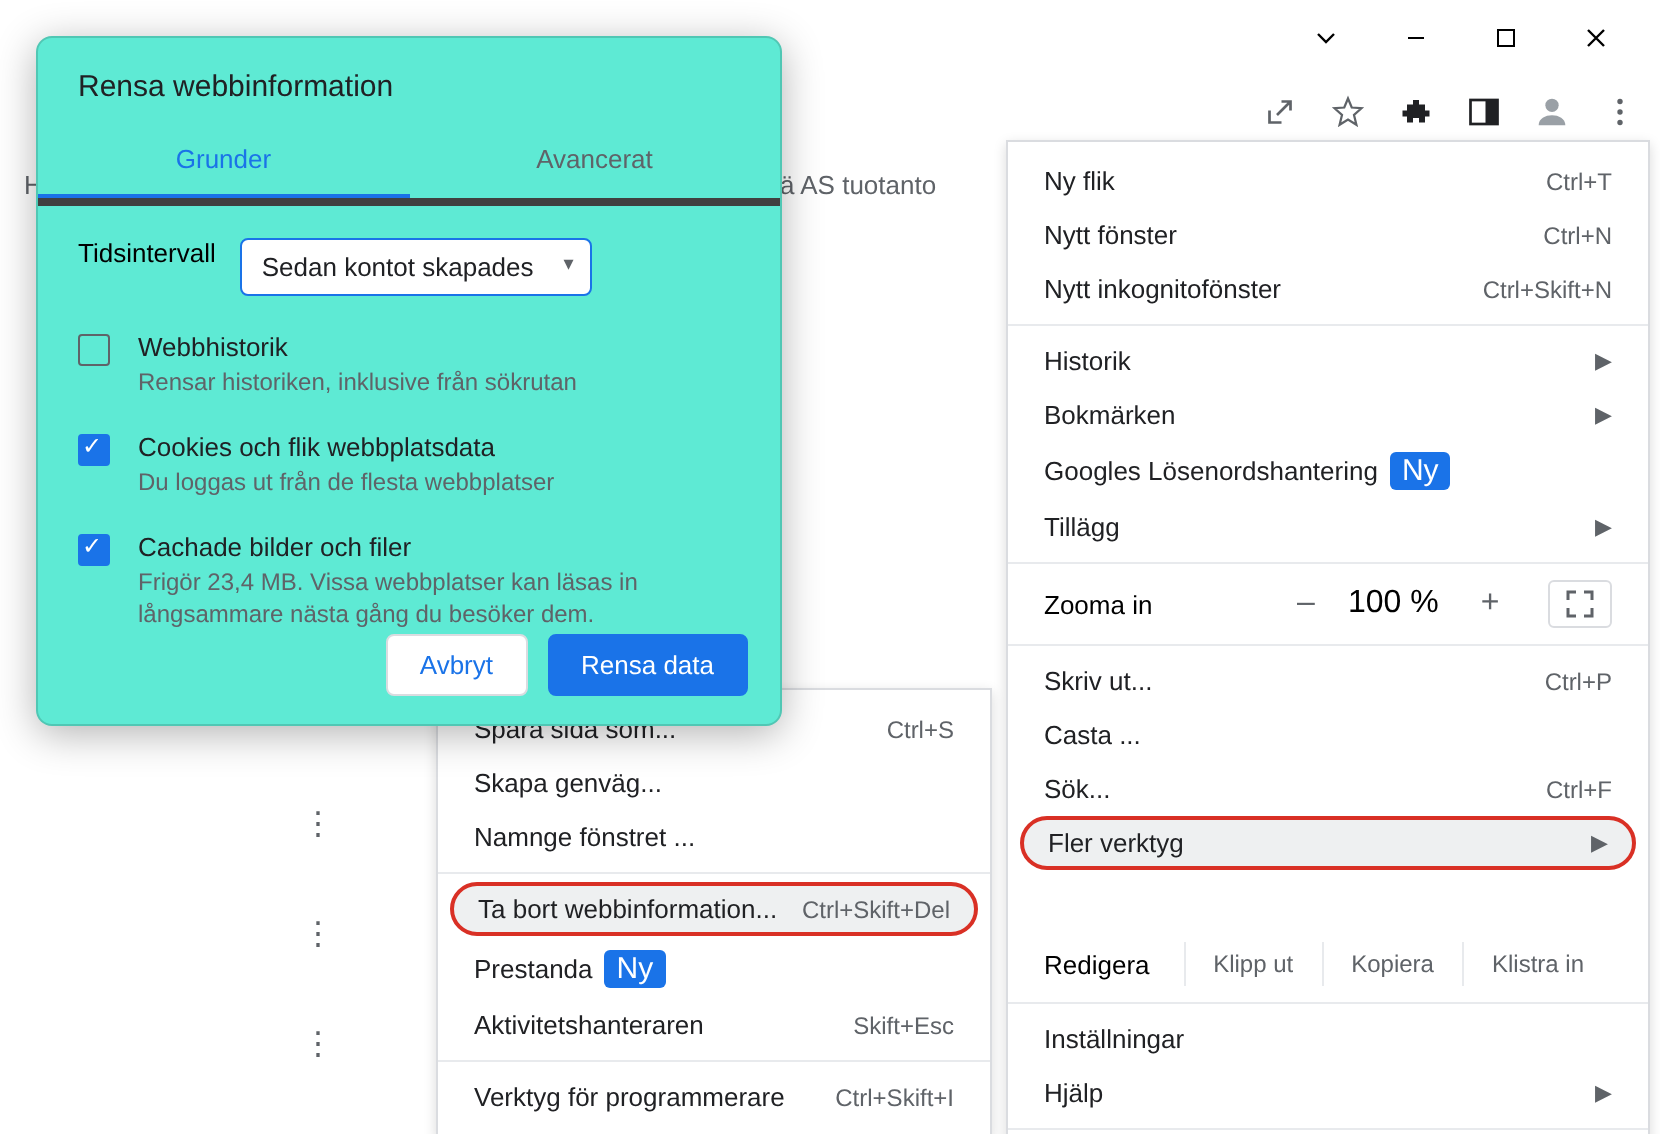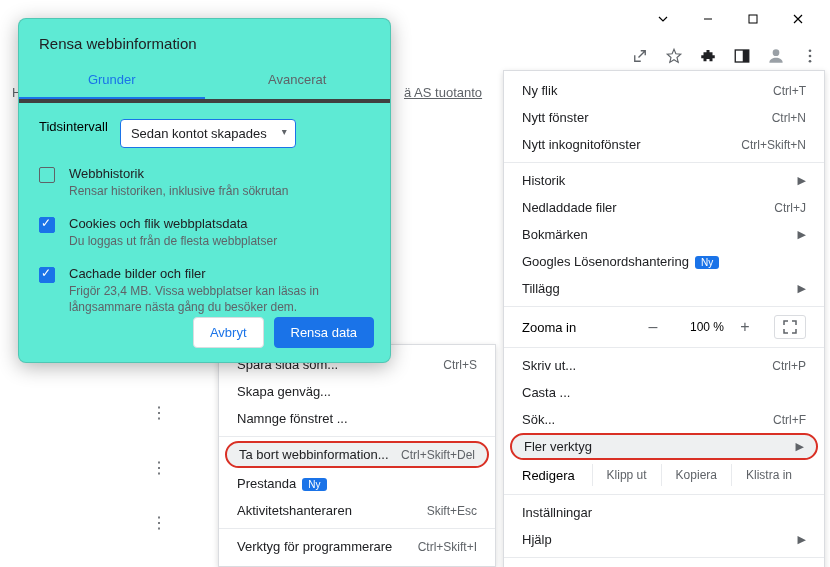--- a/index.html
+++ b/index.html
@@ -16,26 +16,26 @@
 
 
 .main-menu { position: absolute; top: 70px; right: 5px; width: 322px; background: #fff; border: 1px solid #dadce0; box-shadow: 0 2px 6px rgba(0,0,0,0.15); padding: 6px 0; font-size: 13px; }
 .menu-item { display: flex; justify-content: space-between; align-items: center; padding: 6px 18px; cursor: pointer; color: #202124; }
 .menu-item.highlighted { background: #eef0f1; border: 2px solid #d93025; border-radius: 14px; margin: 0 6px; padding: 4px 12px; }
 .menu-sep { height: 1px; background: #e8eaed; margin: 4px 0; }
 .menu-shortcut { color: #5f6368; font-size: 12px; text-align: right; }
 .menu-arrow { color: #5f6368; font-size: 11px; }
 .zoom-row { display: flex; align-items: center; padding: 4px 18px; gap: 8px; }
 .zoom-btn { width: 26px; height: 22px; display: flex; align-items: center; justify-content: center; cursor: pointer; color: #5f6368; font-size: 16px; }
-.zoom-pct { width: 50px; text-align: right; font-size: 12px; }
+.zoom-pct { width: 50px; text-align: left; font-size: 16px; }
 .fullscreen-btn { width: 32px; height: 24px; border: 1px solid #dadce0; border-radius: 3px; display: flex; align-items: center; justify-content: center; cursor: pointer; margin-left: 8px; }
-.edit-row { display: flex; align-items: center; padding: 4px 18px; gap: 0; }
+.edit-row { display: flex; align-items: center; padding: 4px 18px; gap: 0; margin-top: 32px; }
 .edit-label { flex: 1; }
 .edit-btn { padding: 4px 14px; border-left: 1px solid #e8eaed; cursor: pointer; font-size: 12px; color: #5f6368; }
-.ny-badge { background: #1a73e8; color: #fff; font-size: 10px; padding: 1px 6px; border-radius: 3px; margin-left: 6px; font-weight: 500; }
+.ny-badge { background: #1a73e8; color: #fff; font-size: 15px; padding: 1px 6px; border-radius: 3px; margin-left: 6px; font-weight: 500; }
 
 
 .submenu { position: absolute; top: 344px; left: 218px; width: 278px; background: #fff; border: 1px solid #dadce0; box-shadow: 0 2px 6px rgba(0,0,0,0.15); padding: 6px 0; font-size: 13px; }
 .submenu .menu-item.highlighted { margin: 2px 6px; }
 
 
 .dialog { position: absolute; top: 18px; left: 18px; width: 373px; height: 345px; background: #5eead4; border-radius: 8px; box-shadow: 0 4px 20px rgba(0,0,0,0.3); border: 1px solid rgba(0,0,0,0.15); overflow: hidden; }
 .dialog-title { padding: 16px 20px 10px; font-size: 15px; color: #202124; }
 .tabs { display: flex; border-bottom: 4px solid #404040; }
 .tab { flex: 1; text-align: center; padding: 10px 0; font-size: 13px; color: #5f6368; cursor: pointer; }
@@ -53,21 +53,21 @@
 .btn { padding: 7px 16px; border-radius: 4px; font-size: 13px; cursor: pointer; border: 1px solid #dadce0; background: #fff; color: #1a73e8; }
 .btn.primary { background: #1a73e8; color: #fff; border-color: #1a73e8; font-weight: 500; }
 
 
 .dots-btn { position: absolute; width: 24px; height: 24px; display: flex; align-items: center; justify-content: center; cursor: pointer; color: #5f6368; }
 .bg-text { position: absolute; color: #5f6368; font-size: 13px; }
 </style>
 </head>
 <body>
 
-<span class="bg-text" style="top:85px; left:404px;text-decoration:underline;">ä AS tuotanto</span>
+<span class="bg-text" style="top:85px; left:390px;">ä AS tuotanto</span>
 <span class="bg-text" style="top:85px; left:12px;">H</span>
 
 <div class="window-controls">
   <div class="window-btn">
       <svg viewBox="0 0 12 12">
         <path d="M2 4l4 4 4-4" stroke="#000" fill="none" stroke-width="1.2"></path>
       </svg>
     </div>
   <div class="window-btn">
       <svg viewBox="0 0 12 12">
@@ -133,24 +133,20 @@
       <span class="menu-shortcut">Ctrl+N</span>
     </div>
   <div class="menu-item">
       <span>Nytt inkognitofönster</span>
       <span class="menu-shortcut">Ctrl+Skift+N</span>
     </div>
   <div class="menu-sep"></div>
   <div class="menu-item">
       <span>Historik</span>
       <span class="menu-arrow">▶</span>
-    </div>
-  <div class="menu-item">
-      <span>Nedladdade filer</span>
-      <span class="menu-shortcut">Ctrl+J</span>
     </div>
   <div class="menu-item">
       <span>Bokmärken</span>
       <span class="menu-arrow">▶</span>
     </div>
   <div class="menu-item">
       <span><span>Googles Lösenordshantering</span><span class="ny-badge">Ny</span></span>
     </div>
   <div class="menu-item">
       <span>Tillägg</span>

